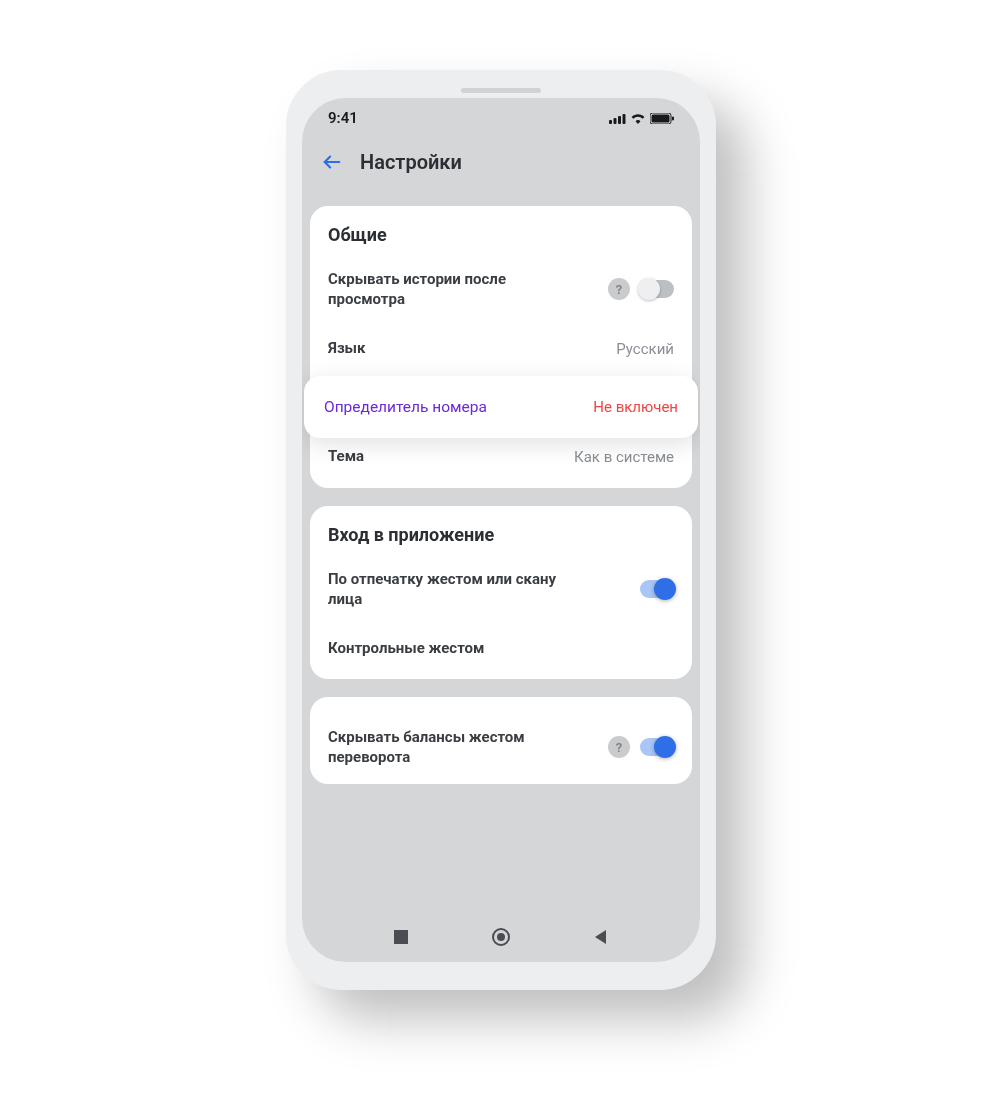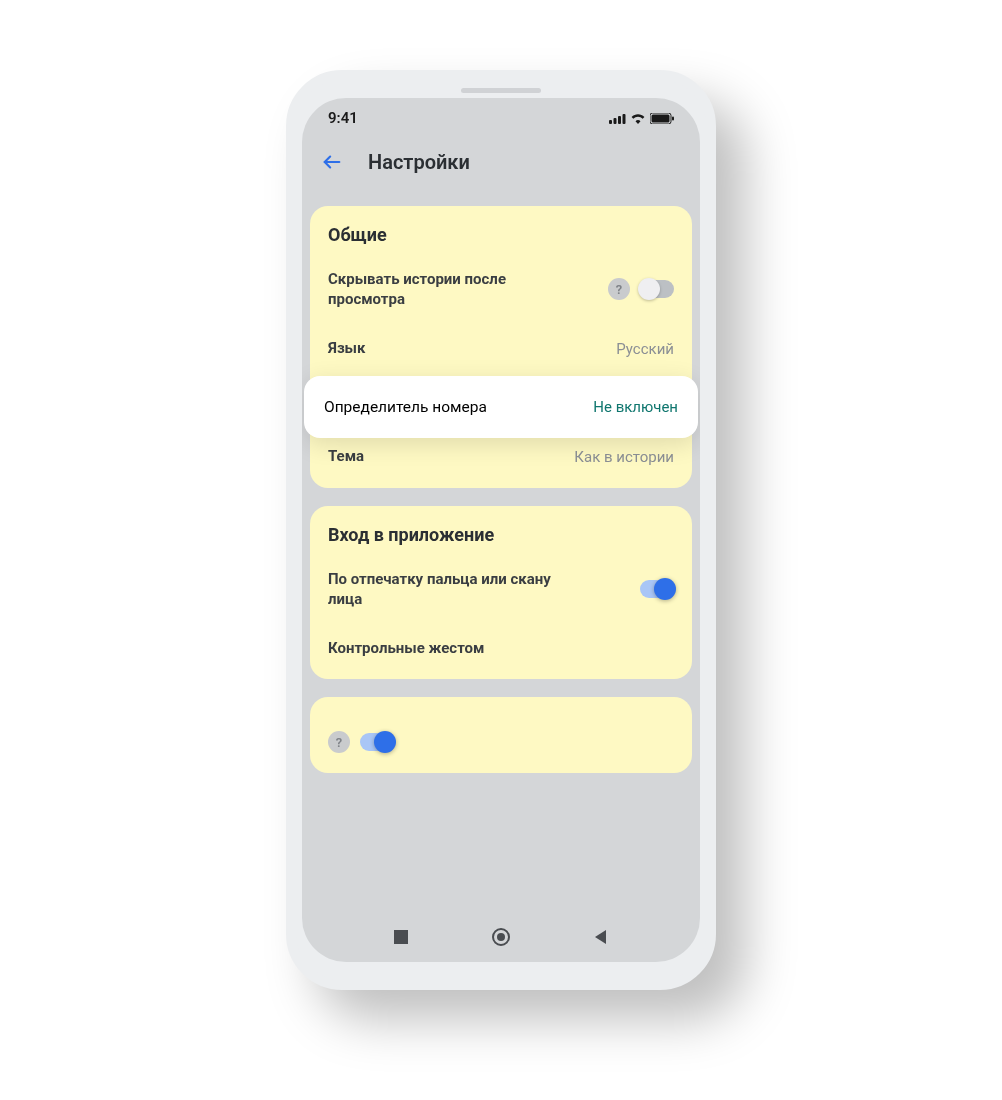--- a/index.html
+++ b/index.html
@@ -46,34 +46,34 @@
       font-weight: 600;
       font-size: 15px;
     }
     .status-right { display: flex; gap: 4px; align-items: center; }
     .status-right svg { display: block; }
     
     .header {
       height: 48px;
       display: flex; align-items: center;
       padding: 0 10px;
-      gap: 16px;
+      gap: 8px;
     }
     .back-btn {
       width: 40px; height: 40px;
       display: flex; align-items: center; justify-content: center;
       color: #2e6fe8;
     }
     .header-title {
       font-size: 20px; font-weight: 600; color: #2b2f33;
     }
     
     .content { flex: 1; overflow: hidden; padding: 10px 0 0 0; }
     .card {
-      background: #fef9c3;
+      background: #ffffff;
       margin: 10px 8px 18px 8px;
       border-radius: 18px;
       padding: 18px 0 4px 0;
     }
     .card-title {
       font-size: 18px; font-weight: 700; color: #2b2f33;
       padding: 0 18px 12px 18px;
     }
     .row {
       display: flex; justify-content: space-between; align-items: center;
@@ -112,22 +112,22 @@
     .highlight-row {
       position: absolute;
       left: 2px; right: 2px;
       background: #fff;
       border-radius: 16px;
       box-shadow: 0 6px 24px rgba(0,0,0,0.12);
       padding: 22px 20px;
       display: flex; justify-content: space-between; align-items: center;
       top: 278px;
     }
-    .highlight-label { font-size: 15.5px; color: #000000; font-weight: 400; }
-    .highlight-value { font-size: 15px; color: #0f766e; font-weight: 400; }
+    .highlight-label { font-size: 15.5px; color: #6d28d9; font-weight: 400; }
+    .highlight-value { font-size: 15px; color: #ef4444; font-weight: 400; }
     
     .nav-bar {
       height: 46px;
       display: flex; justify-content: space-around; align-items: center;
       padding: 0 50px;
     }
     .nav-bar div { color:#4a4d51; }
   </style>
 </head>
 <body>
@@ -187,44 +187,45 @@
           <div class="row-value">Русский</div>
         </div>
 
         <div class="row" style="opacity:0;">
           <div class="row-label">Определитель номера</div>
           <div class="row-value">Не включен</div>
         </div>
 
         <div class="row">
           <div class="row-label">Тема</div>
-          <div class="row-value">Как в истории</div>
+          <div class="row-value">Как в системе</div>
         </div>
       </div>
 
       <div class="card">
         <div class="card-title">Вход в приложение</div>
 
         <div class="row">
-          <div class="row-label">По отпечатку пальца или скану лица</div>
+          <div class="row-label">По отпечатку жестом или скану лица</div>
           <div class="row-right">
             <div class="toggle on track-light">
                 <div class="toggle-knob"></div>
               </div>
           </div>
         </div>
 
         <div class="row">
           <div class="row-label">Контрольные жестом</div>
         </div>
       </div>
 
       <div class="card" style="margin-bottom:0;">
 
         <div class="row">
+          <div class="row-label">Скрывать балансы жестом переворота</div>
           <div class="row-right">
             <div class="help-chip">?</div>
             <div class="toggle on track-light">
                 <div class="toggle-knob"></div>
               </div>
           </div>
         </div>
 
       </div>
     </div>

